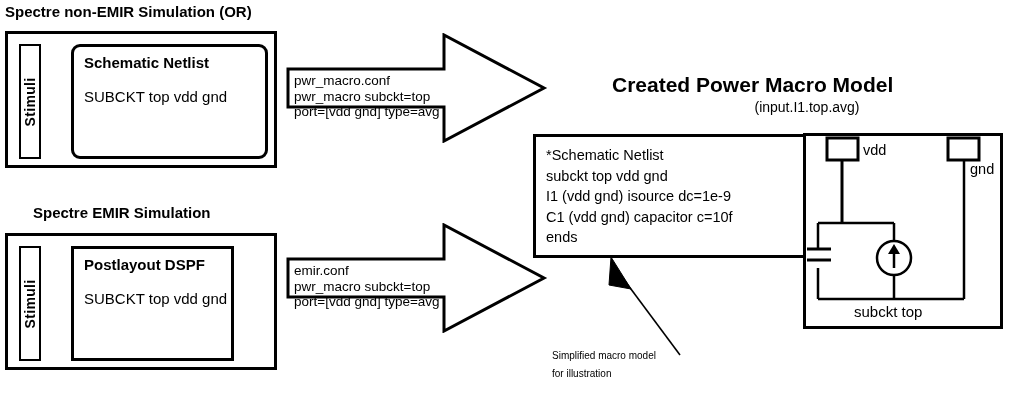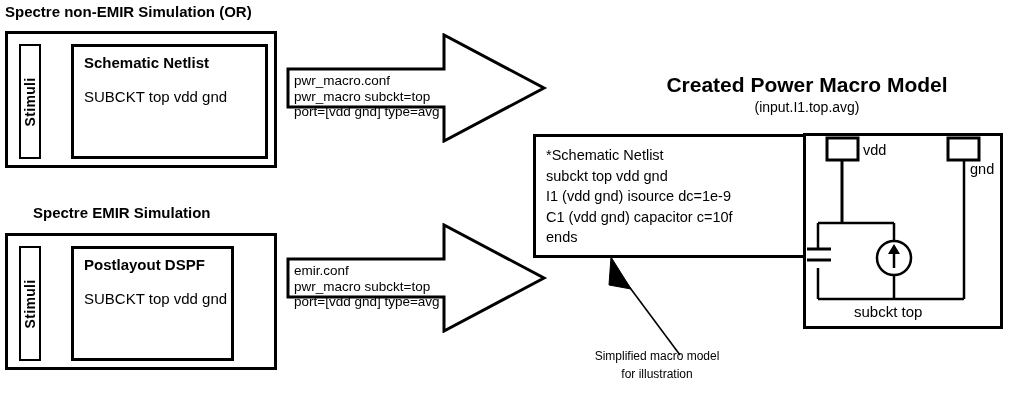--- a/index.html
+++ b/index.html
@@ -88,21 +88,21 @@
     font-size: 14.5px;
     line-height: 20.5px;
     white-space: nowrap;
   }
 
   
   .big-title {
     font-weight: bold;
     font-size: 21px;
     line-height: 24px;
-    text-align: center;
+    text-align: left;
     white-space: nowrap;
   }
   .sub-title {
     font-size: 14px;
     line-height: 17px;
     text-align: center;
     white-space: nowrap;
   }
 
   
@@ -118,40 +118,40 @@
     white-space: nowrap;
   }
   .circuit-caption {
     font-size: 15px;
     line-height: 18px;
     white-space: nowrap;
   }
 
   
   .annot-text {
-    font-size: 12px;
+    font-size: 10px;
     line-height: 18px;
-    text-align: center;
+    text-align: left;
     white-space: nowrap;
   }
 </style>
 </head>
 <body>
 
 <div id="canvas">
 
   <div class="abs section-title" style="left:5px; top:3px;">Spectre non-EMIR Simulation (OR)</div>
 
   <div class="abs sim-outer" style="left:5px; top:31px; width:272px; height:137px;">
 
     <div class="abs stimuli-box" style="left:11px; top:10px; width:22px; height:115px;">
       <span class="stimuli-label">Stimuli</span>
     </div>
 
-    <div class="abs netlist-box" style="left:63px; top:10px; width:197px; height:115px;">
+    <div class="abs netlist-box" style="left:63px; top:10px; width:197px; height:115px;border-radius:9px;">
       <div class="netlist-title">Schematic Netlist</div>
       <div class="netlist-body">SUBCKT top vdd gnd</div>
     </div>
   </div>
 
   <div class="abs arrow-wrap" style="left:286px; top:33px;">
     <svg width="262" height="110" viewBox="0 0 262 110">
       <path d="M 2 36 L 158 36 L 158 2 L 258 55 L 158 108 L 158 74 L 2 74 Z" fill="#ffffff" stroke="#000000" stroke-width="3" stroke-linejoin="miter"></path>
     </svg>
   </div>

